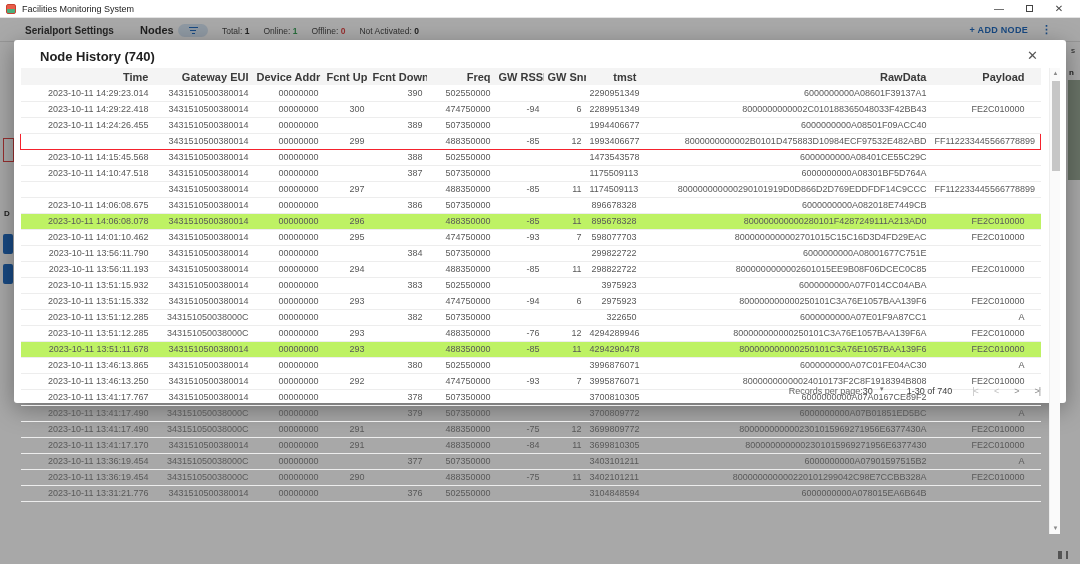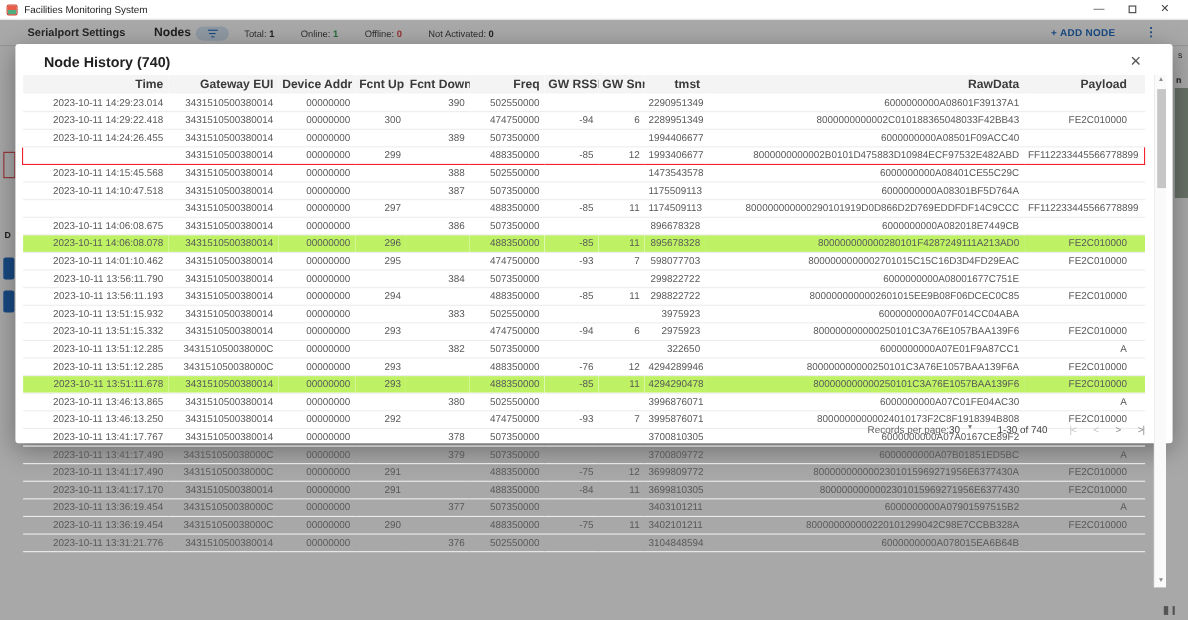--- a/index.html
+++ b/index.html
@@ -19,25 +19,25 @@
   
   .underlay { position:absolute; top:18px; left:0; width:1080px; height:546px; background:#fdfdfd; z-index:1; }
   .toolbar { position:absolute; top:0; left:0; width:1080px; height:24px; background:#fff;
              border-bottom:1px solid #e0e0e0; font-size:9px; color:#333; }
   .sp-label   { position:absolute; left:25px;  top:7px; font-weight:bold; font-size:10px; color:#2b2b2b; }
   .nodes-label{ position:absolute; left:140px; top:6px; font-weight:bold; font-size:11px; color:#1f1f1f; }
   .filter-chip{ position:absolute; left:178px; top:6px; width:30px; height:13px; border-radius:7px;
                 background:#d6e6f5; display:flex; align-items:center; justify-content:center; }
   .filter-bars span { display:block; height:1.5px; background:#1565c0; margin:1.5px auto; }
   .filter-bars .b1{width:9px;} .filter-bars .b2{width:6px;} .filter-bars .b3{width:3px;}
-  .stats { position:absolute; left:222px; top:8px; display:flex; gap:24px; font-size:8.5px; color:#3c3c3c; }
+  .stats { position:absolute; left:222px; top:8px; display:flex; gap:14px; font-size:8.5px; color:#3c3c3c; }
   .stat b { font-weight:bold; color:#222; }
   .stat.online b  { color:#2e9e4f; }
   .stat.offline b { color:#e23b3b; }
-  .add-node { position:absolute; right:66px; top:7px; font-size:9px; font-weight:bold; color:#1565c0; letter-spacing:.3px; }
+  .add-node { position:absolute; right:52px; top:7px; font-size:9px; font-weight:bold; color:#1565c0; letter-spacing:.3px; }
   .kebab    { position:absolute; right:28px; top:5px; font-size:11px; font-weight:bold; color:#1565c0; }
 
   .frag-redbox { position:absolute; left:3px; top:120px; width:11px; height:24px; border:1px solid #e23b3b; background:#fff; }
   .frag-dtext  { position:absolute; left:4px; top:191px; font-size:8px; font-weight:bold; color:#222; }
   .frag-blue1  { position:absolute; left:3px; top:216px; width:10px; height:20px; background:#1565c0; border-radius:2px; }
   .frag-blue2  { position:absolute; left:3px; top:246px; width:10px; height:20px; background:#1565c0; border-radius:2px; }
   .frag-rtext1 { position:absolute; left:1071px; top:28px; font-size:8px; color:#222; }
   .frag-rtext2 { position:absolute; left:1069px; top:50px; font-size:8px; font-weight:bold; color:#222; }
   .frag-green  { position:absolute; left:1068px; top:62px; width:12px; height:100px; background:#97a694; }
   .frag-pg1    { position:absolute; left:1058px; top:533px; width:4px; height:8px; background:#777; }

